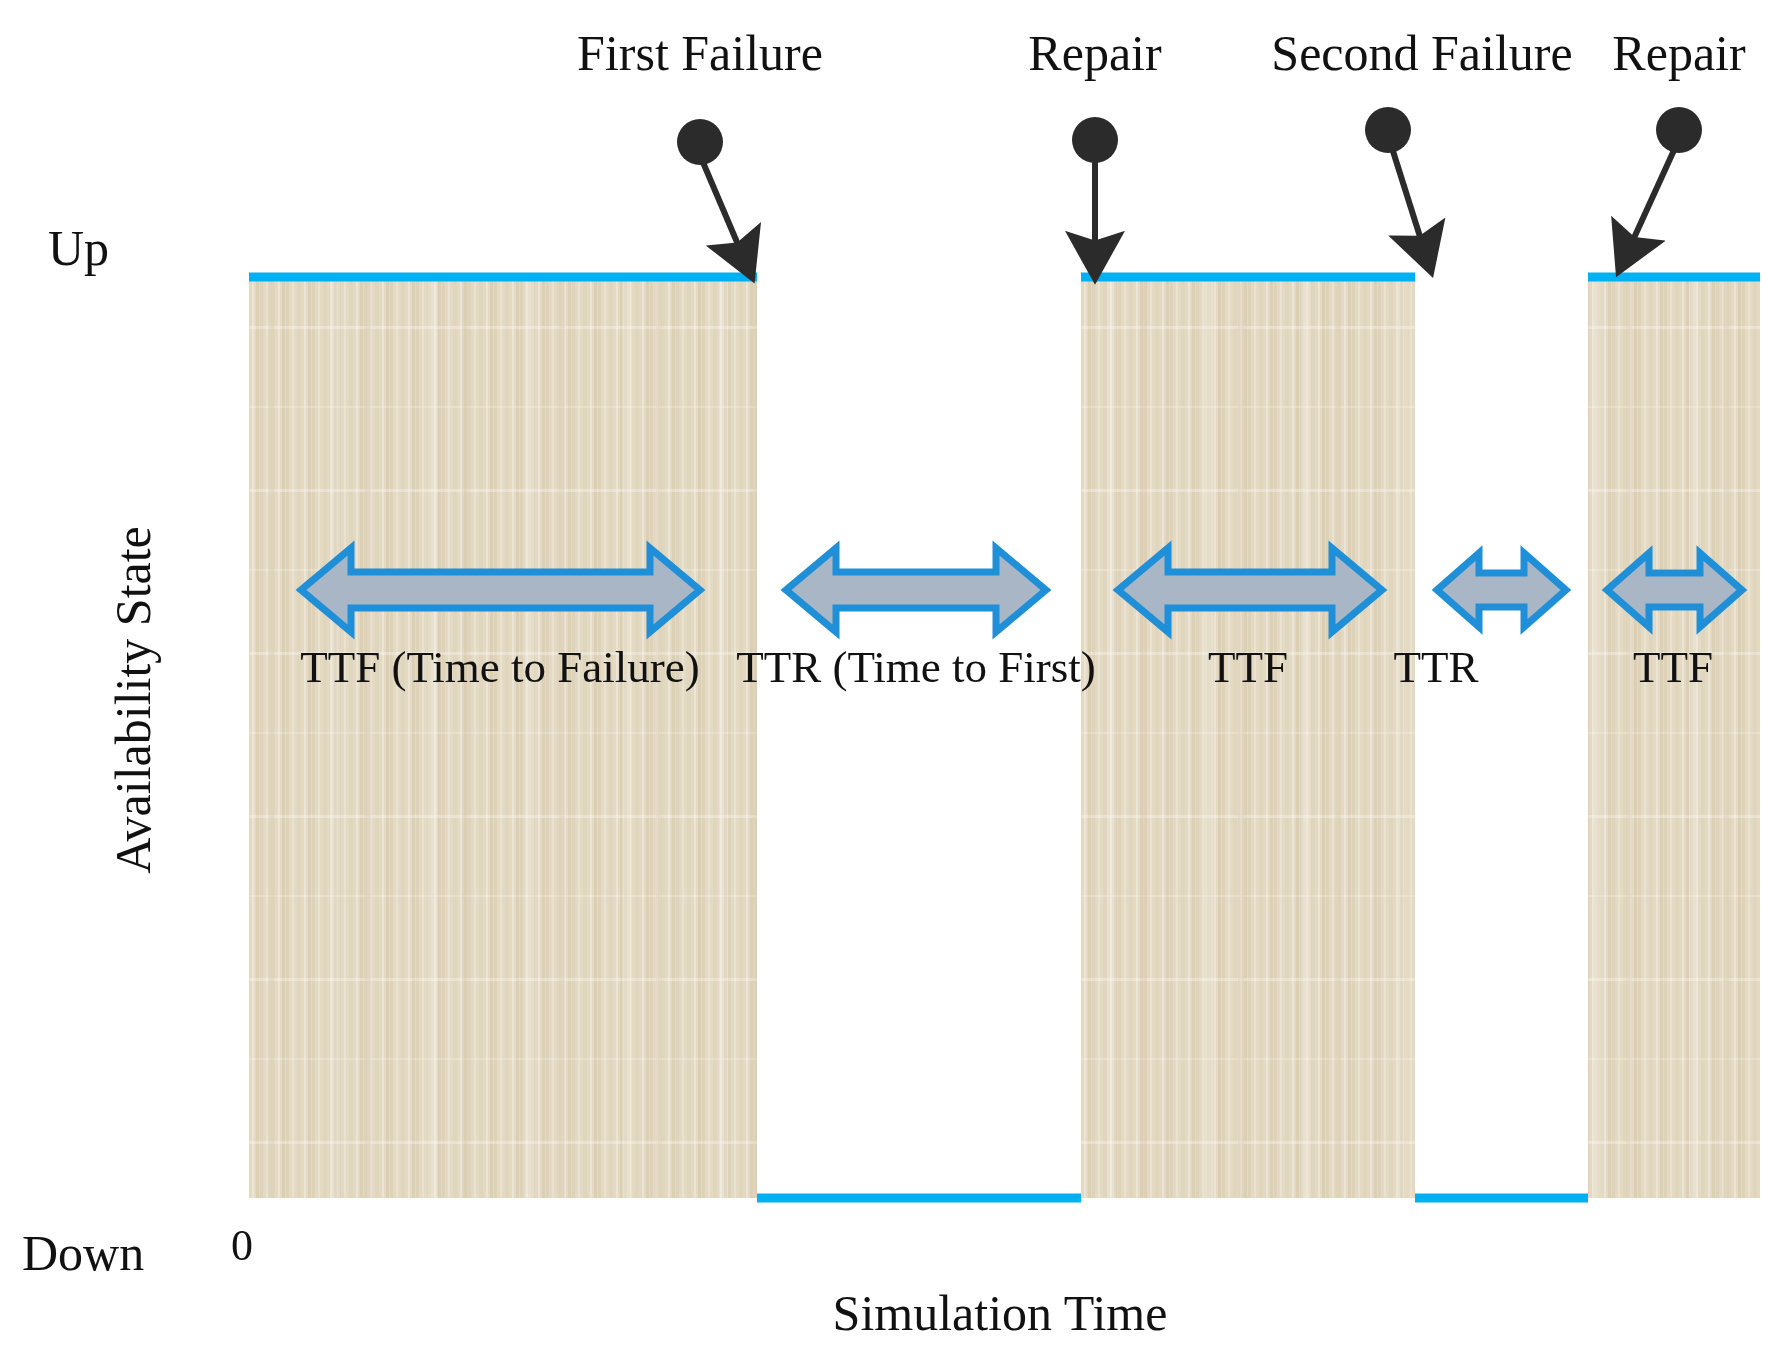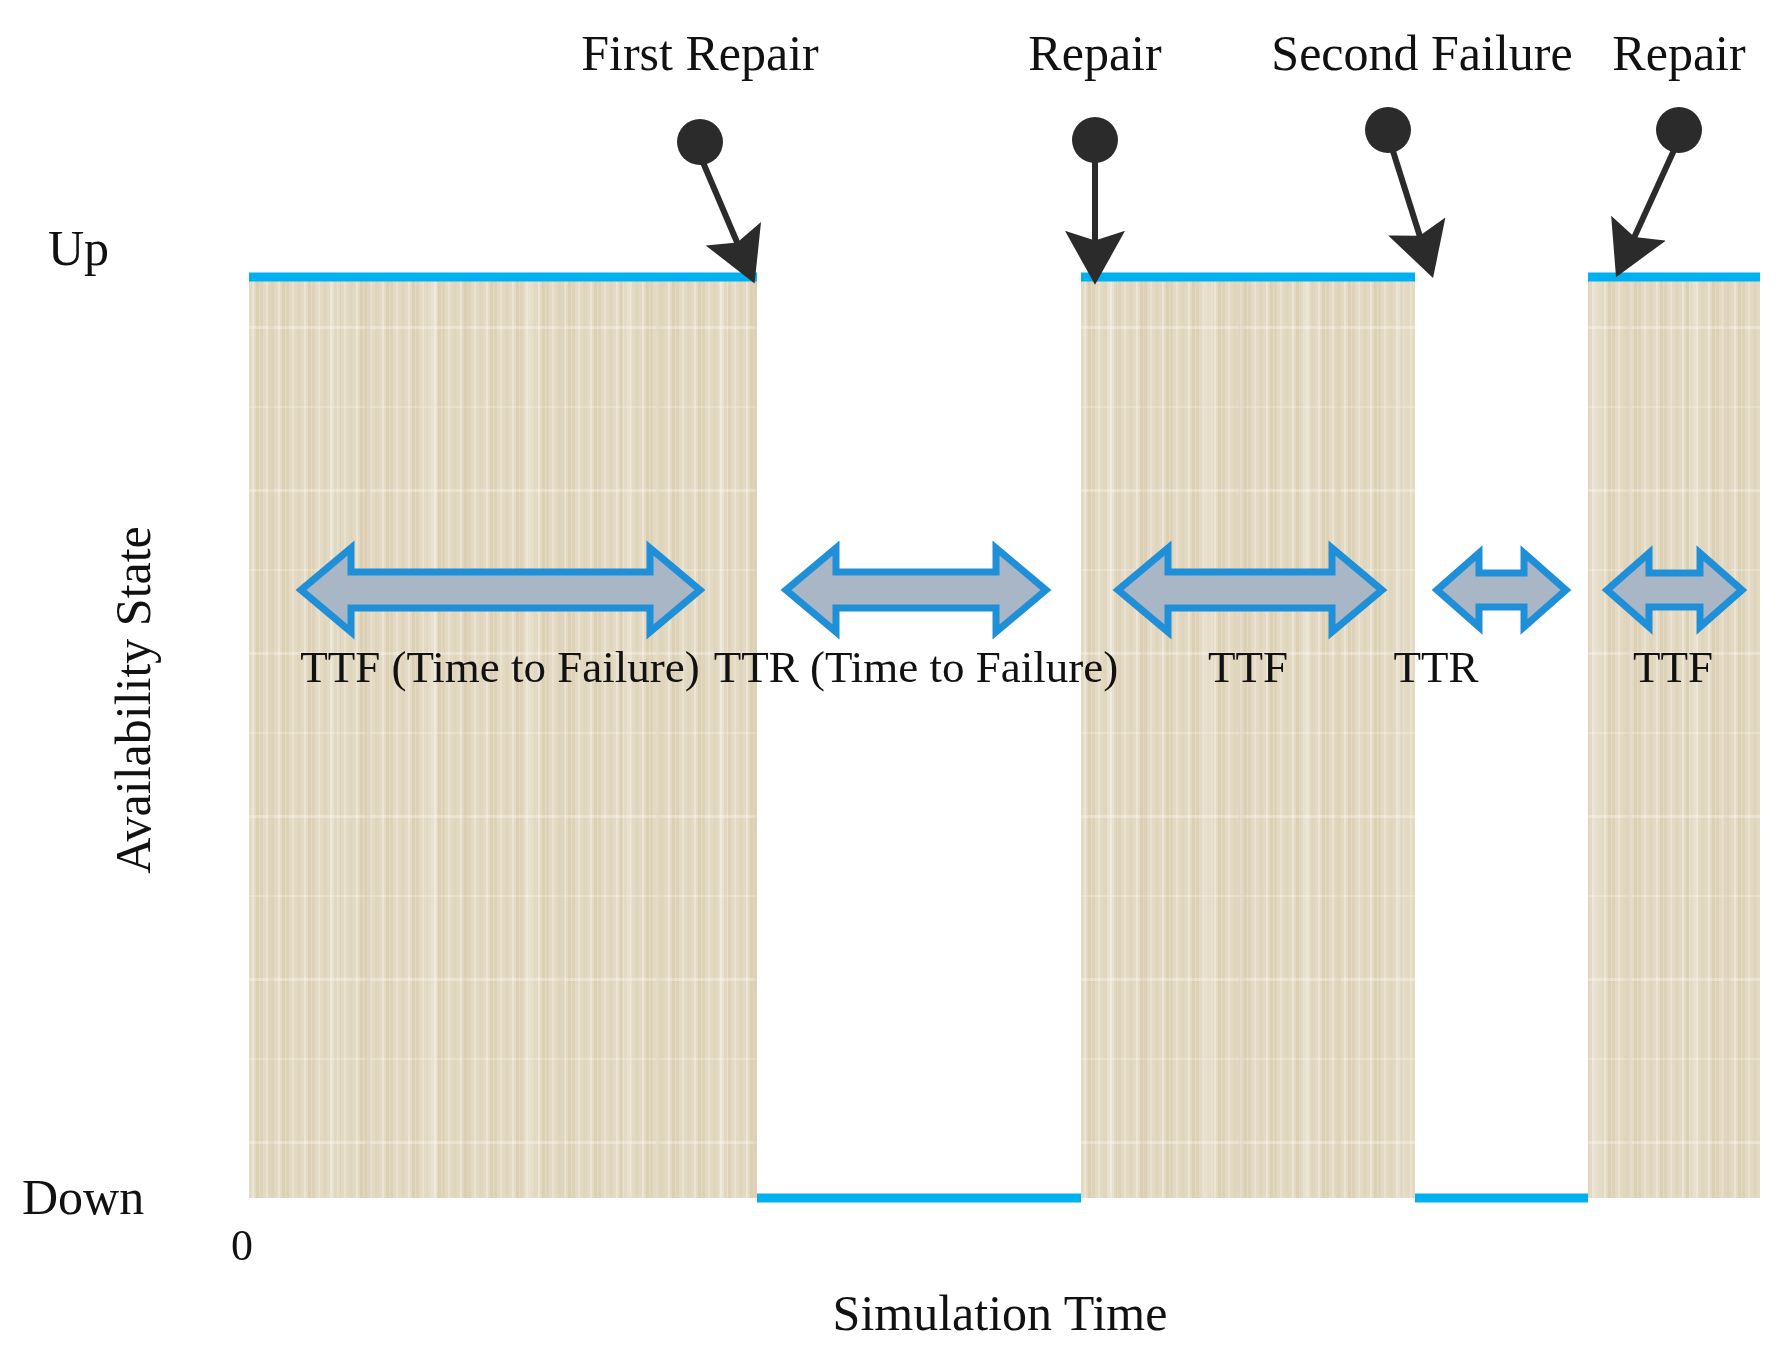--- a/index.html
+++ b/index.html
@@ -135,33 +135,33 @@
         <line x1="1392" y1="148" x2="1428" y2="262" stroke="#2b2b2b" stroke-width="6" marker-end="url(#callout-head)"></line>
         <circle cx="1388" cy="130" r="23" fill="#2b2b2b"></circle>
       </g>
       <g>
         <line x1="1675" y1="148" x2="1623" y2="262" stroke="#2b2b2b" stroke-width="6" marker-end="url(#callout-head)"></line>
         <circle cx="1679" cy="130" r="23" fill="#2b2b2b"></circle>
       </g>
     </g>
   </svg>
 
-  <div class="txt event-label" style="left:700px; top:28px;">First Repair</div>
+  <div class="txt event-label" style="left:700px; top:28px;">First Failure</div>
   <div class="txt event-label" style="left:1095px; top:28px;">Repair</div>
   <div class="txt event-label" style="left:1388px; top:28px;margin-left:34px;">Second Failure</div>
   <div class="txt event-label" style="left:1679px; top:28px;">Repair</div>
 
   <div class="txt axis-tick" style="left:48px; top:215px;margin-top:8px;">Up</div>
-  <div class="txt axis-tick" style="left:22px; top:1172px;">Down</div>
+  <div class="txt axis-tick" style="left:22px; top:1228px;">Down</div>
 
   <div class="txt origin-label" style="left:231px; top:1224px;">0</div>
 
   <div class="txt axis-title-y" style="left:108px; top:700px;">Availability State</div>
 
   <div class="txt seg-label" style="left:500px; top:645px;">TTF (Time to Failure)</div>
 
   <div class="txt axis-title-x" style="left:1000px; top:1288px;">Simulation Time</div>
-  <div class="txt seg-label" style="left:916px; top:645px;">TTR (Time to Failure)</div>
+  <div class="txt seg-label" style="left:916px; top:645px;">TTR (Time to First)</div>
   <div class="txt seg-label" style="left:1248px; top:645px;">TTF</div>
   <div class="txt seg-label" style="left:1436px; top:645px;">TTR</div>
   <div class="txt seg-label" style="left:1673px; top:645px;">TTF</div>
 
 </div>
 
 </body></html>

